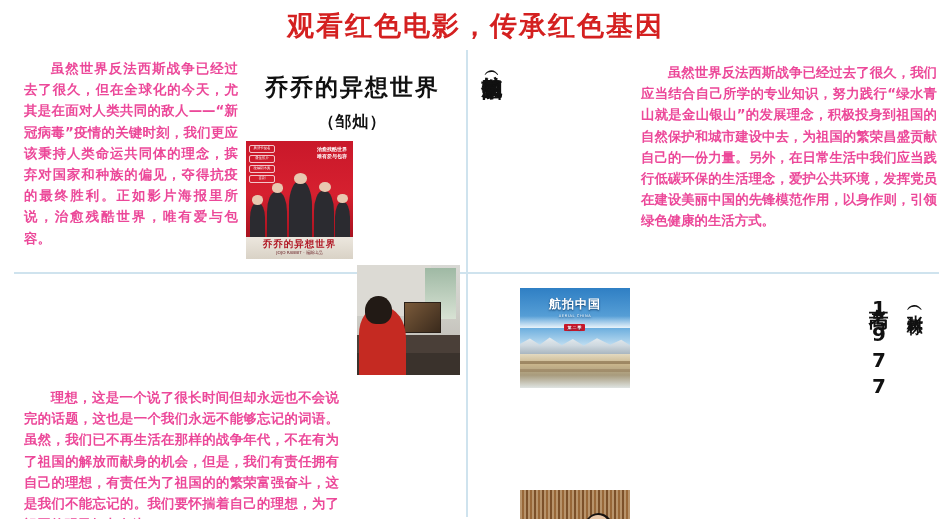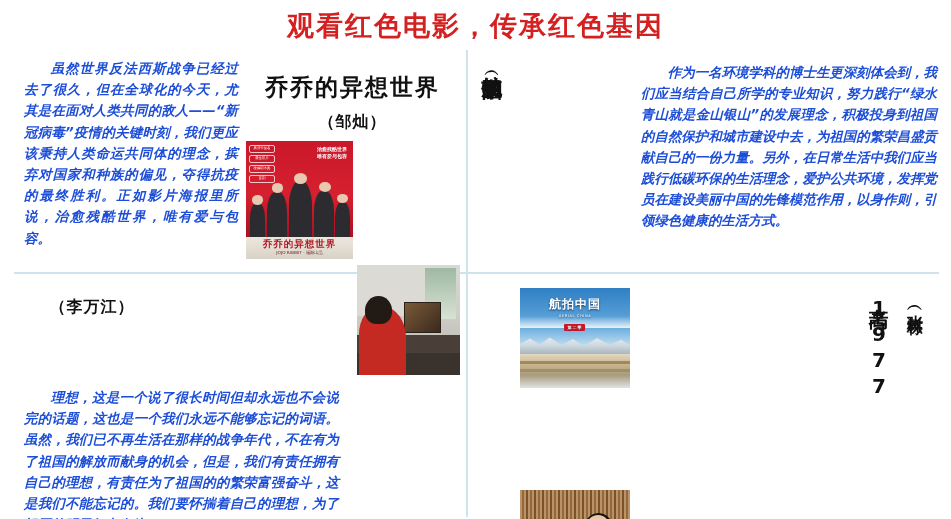--- a/index.html
+++ b/index.html
@@ -34,27 +34,26 @@
   .divider-v-bottom{
     position:absolute;left:466px;top:274px;width:2px;height:243px;
     background:#cfe3ee;
   }
 
   
   .body-text{
     position:absolute;
     font-size:13.4px;
     line-height:21.2px;
-    color:#1d4ed8;
+    color:#ec4899;
     font-weight:bold;
     text-align:justify;
     text-justify:inter-ideograph;
     text-indent:2em;
     font-family:"DejaVu Sans","Liberation Sans",sans-serif;
-    font-style:italic;
   }
 
   
   .film-title-h{
     position:absolute;
     text-align:center;
     font-weight:bold;
     color:#111;
     font-family:"DejaVu Sans","Liberation Sans",sans-serif;
   }
@@ -282,24 +281,23 @@
   </div>
 
   <div class="img-frame photo-lib" style="left:520px;top:162px;width:110px;height:105px;">
     <div class="shelf"></div>
       <div class="books"></div>
 
     <div class="whair"></div>
       <div class="whead"></div>
   </div>
 
-  <div class="body-text" style="left:641px;top:62px;width:296px;">作为一名环境学科的博士生更深刻体会到，我们应当结合自己所学的专业知识，努力践行“绿水青山就是金山银山”的发展理念，积极投身到祖国的自然保护和城市建设中去，为祖国的繁荣昌盛贡献自己的一份力量。另外，在日常生活中我们应当践行低碳环保的生活理念，爱护公共环境，发挥党员在建设美丽中国的先锋模范作用，以身作则，引领绿色健康的生活方式。</div>
+  <div class="body-text" style="left:641px;top:62px;width:296px;">虽然世界反法西斯战争已经过去了很久，我们应当结合自己所学的专业知识，努力践行“绿水青山就是金山银山”的发展理念，积极投身到祖国的自然保护和城市建设中去，为祖国的繁荣昌盛贡献自己的一份力量。另外，在日常生活中我们应当践行低碳环保的生活理念，爱护公共环境，发挥党员在建设美丽中国的先锋模范作用，以身作则，引领绿色健康的生活方式。</div>
 
   <div class="film-title-h" style="left:22px;top:288px;width:140px;">
-    <span class="author">（李万江）</span>
   </div>
 
   <div class="body-text" style="left:24px;top:387px;width:315px;">理想，这是一个说了很长时间但却永远也不会说完的话题，这也是一个我们永远不能够忘记的词语。虽然，我们已不再生活在那样的战争年代，不在有为了祖国的解放而献身的机会，但是，我们有责任拥有自己的理想，有责任为了祖国的的繁荣富强奋斗，这是我们不能忘记的。我们要怀揣着自己的理想，为了祖国的明天努力奋斗！</div>
 
 
   <div class="film-title-v" style="left:866px;top:292px;height:212px;font-size:20px;">
     <span>高考1977</span>
   </div>
 
   <div class="film-title-v" style="left:904px;top:300px;height:200px;font-size:16px;">

